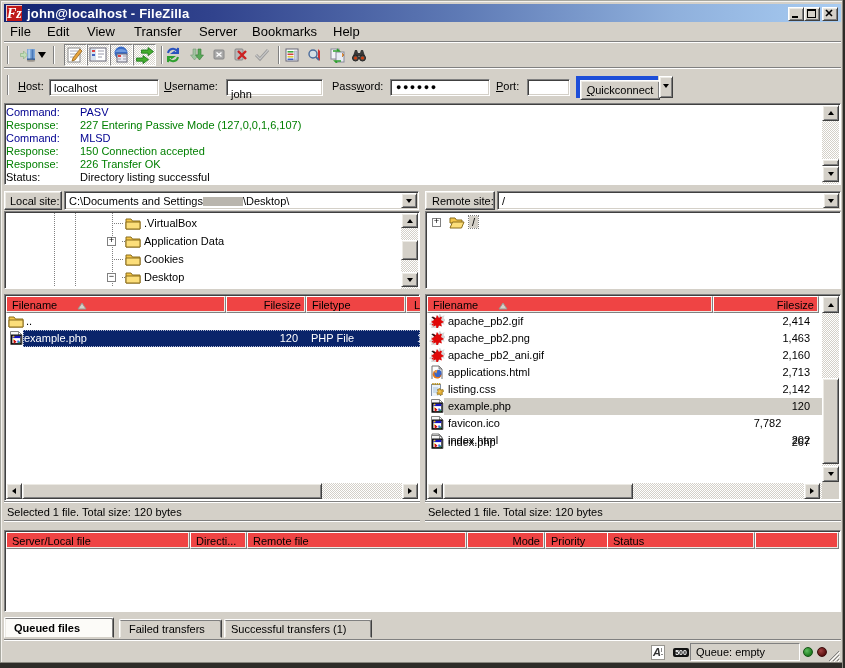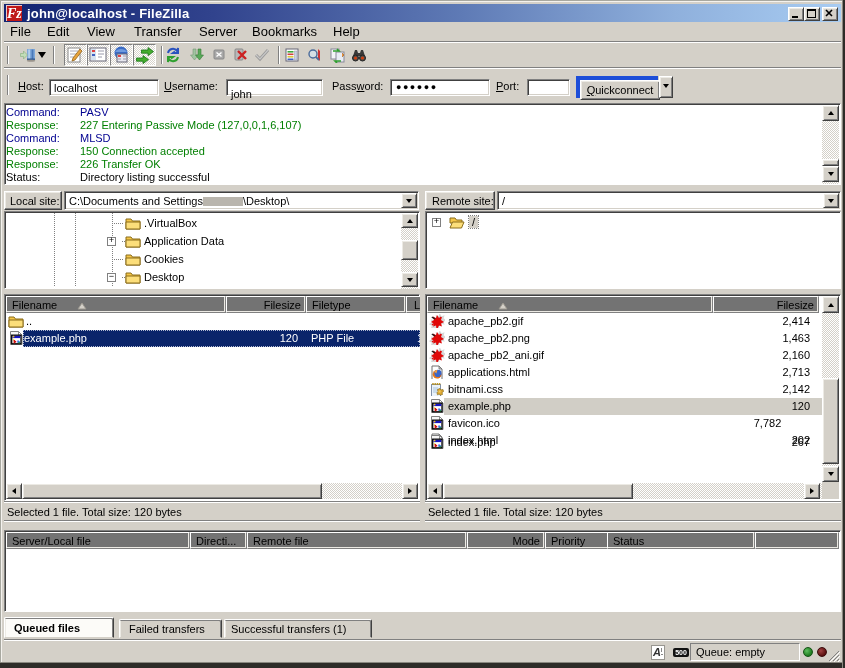--- a/index.html
+++ b/index.html
@@ -4,21 +4,21 @@
 <style>
 * { margin:0; padding:0; box-sizing:border-box; }
 html,body { width:845px; height:668px; overflow:hidden; }
 body { font-family:"Liberation Sans", sans-serif; font-size:11px; color:#000; }
 #win { position:relative; width:845px; height:668px; background:#D4D0C8; }
 .edge { position:absolute; z-index:50; }
 .abs { position:absolute; }
 .sunkw { background:#fff; border:1px solid; border-color:#808080 #fff #fff #808080; box-shadow: inset 1px 1px 0 #404040, inset -1px -1px 0 #D4D0C8; }
 .sunkp { border:1px solid; border-color:#808080 #fff #fff #808080; box-shadow: inset 1px 1px 0 #404040, inset -1px -1px 0 #D4D0C8; }
 .raised { background:#D4D0C8; border:1px solid; border-color:#fff #404040 #404040 #fff; box-shadow: inset 1px 1px 0 #ECEAE4, inset -1px -1px 0 #808080; }
-.hdrcell { position:absolute; top:0; height:17px; background:#737373; border:1px solid; border-color:#fff #808080 #808080 #fff; box-shadow: inset -1px -1px 0 #ECEAE4; padding:2px 4px 0 5px; white-space:nowrap; overflow:hidden; }
+.hdrcell { position:absolute; top:0; height:17px; background:#ef4444; border:1px solid; border-color:#fff #808080 #808080 #fff; box-shadow: inset -1px -1px 0 #ECEAE4; padding:2px 4px 0 5px; white-space:nowrap; overflow:hidden; }
 .u { text-decoration:underline; }
 svg { display:block; }
 .icon16 { position:absolute; width:16px; height:16px; }
 
 
 #titlebar { left:4px; top:4px; width:837px; height:18px;
   background:linear-gradient(to right,#122371,#31438D 25%,#5F7BB6 55%,#8FB0DC 80%,#A8CCF2); }
 #titletext { position:absolute; left:23px; top:2px; color:#fff; font-size:13px; font-weight:bold; letter-spacing:0.2px;}
 .tbtn { position:absolute; top:3px; width:16px; height:14px; background:#D4D0C8;
   border:1px solid; border-color:#fff #404040 #404040 #fff; box-shadow: inset 1px 1px 0 #ECEAE4, inset -1px -1px 0 #808080; }
@@ -427,21 +427,21 @@
           <svg class="fico" style="left:2px">
             <use href="#ffico"></use>
           </svg>
           <div class="cell" style="left:21px">applications.html</div>
           <div class="cell" style="left:286px;width:97px;text-align:right">2,713</div>
         </div>
     <div class="row" style="left:0;top:85px;width:396px">
           <svg class="fico" style="left:2px">
             <use href="#cssico"></use>
           </svg>
-          <div class="cell" style="left:21px">bitnami.css</div>
+          <div class="cell" style="left:21px">listing.css</div>
           <div class="cell" style="left:286px;width:97px;text-align:right">2,142</div>
         </div>
     <div class="row" style="left:0;top:102px;width:396px">
           <div class="abs" style="left:17px;top:0;width:378px;height:17px;background:#D1CEC6"></div>
           <svg class="fico" style="left:2px">
             <use href="#phpico"></use>
           </svg>
           <div class="cell" style="left:21px">example.php</div>
           <div class="cell" style="left:286px;width:97px;text-align:right">120</div>
         </div>

